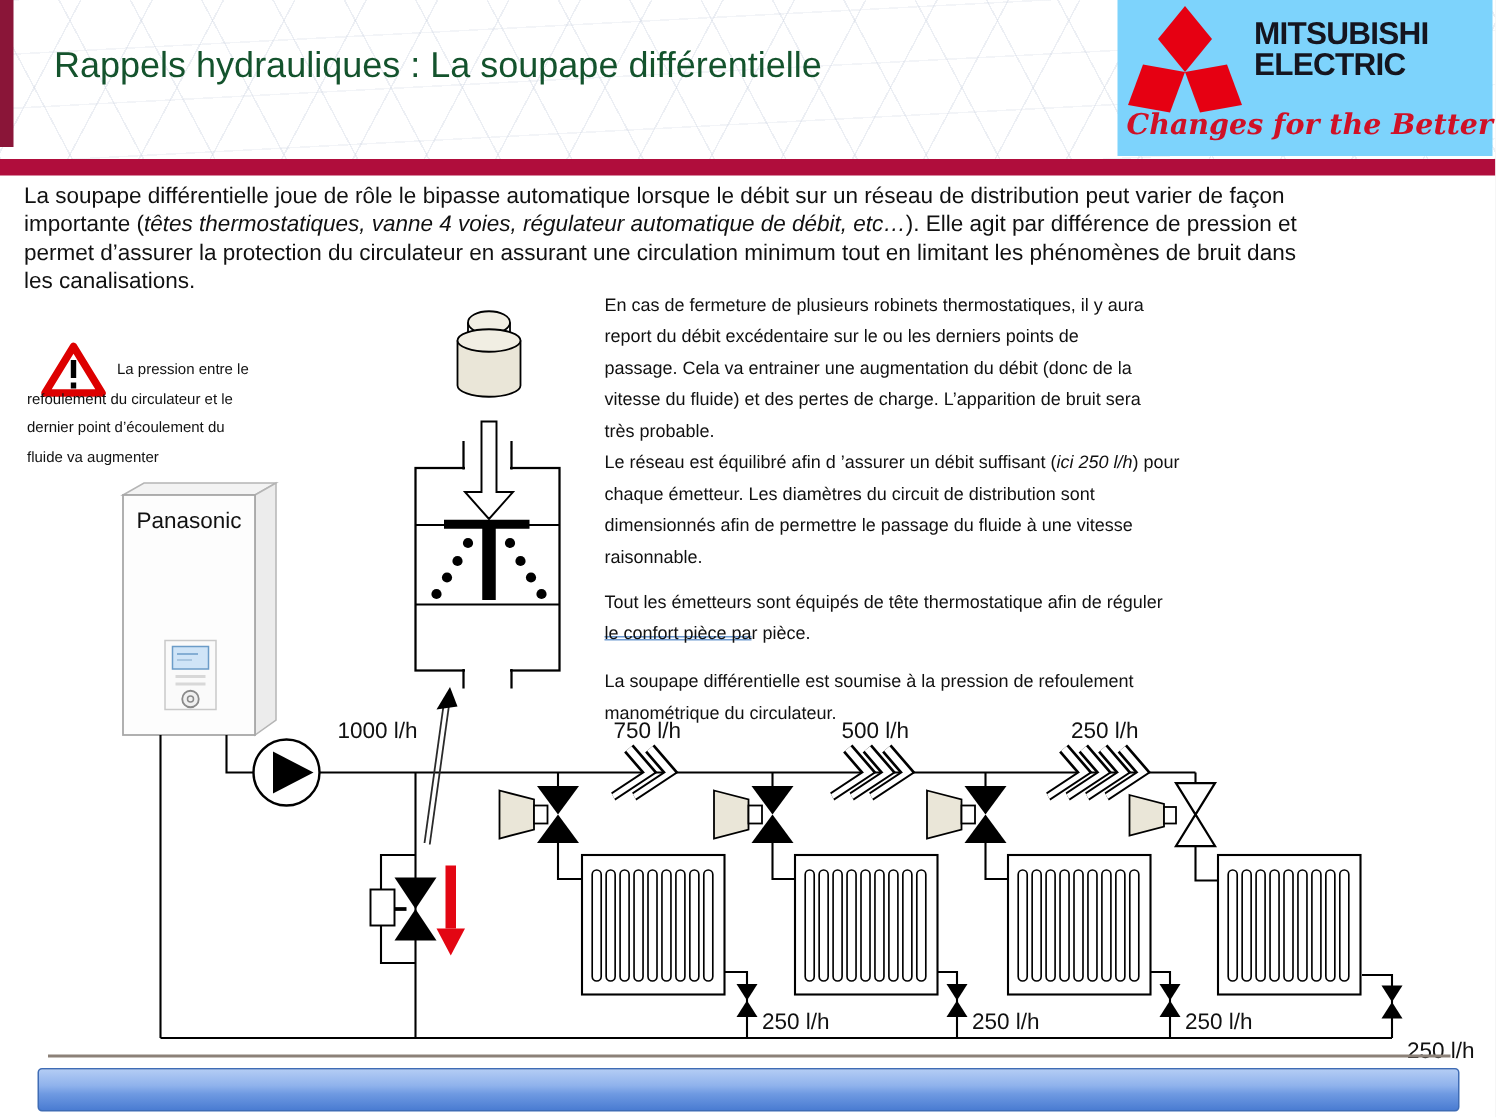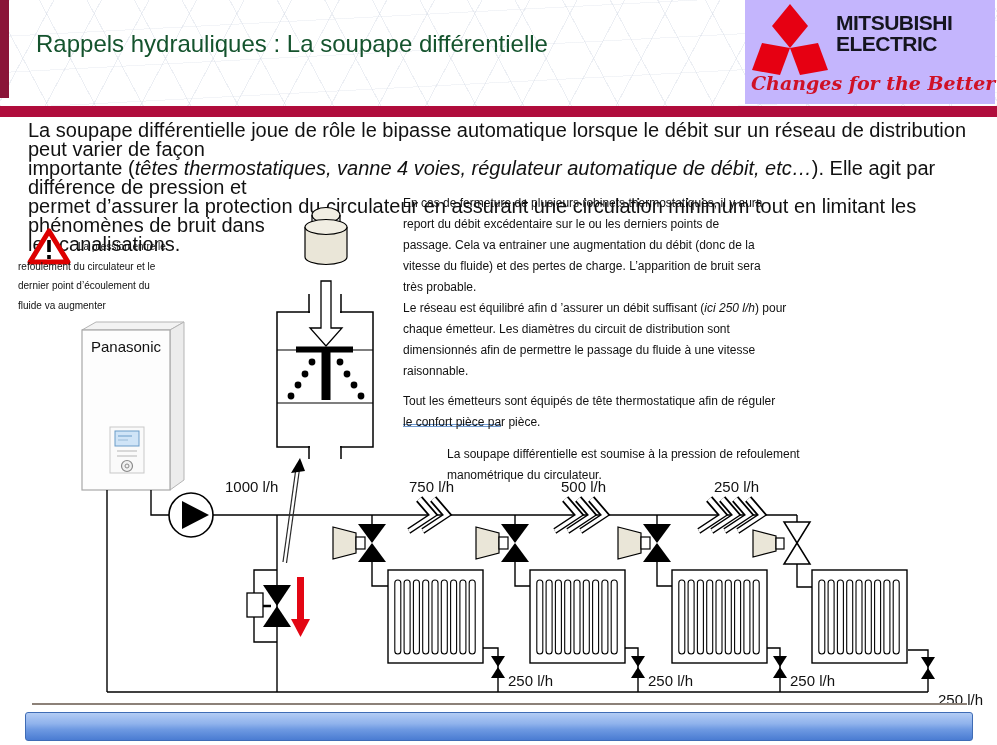--- a/index.html
+++ b/index.html
@@ -8,36 +8,36 @@
          border-right:1px solid #dcdcdc;}
   
   .header{position:absolute;left:0;top:0;width:997px;height:106px;background:#fff;
     background-image:
       repeating-linear-gradient(62deg, rgba(206,213,226,.38) 0 1px, transparent 1px 42px),
       repeating-linear-gradient(-62deg, rgba(206,213,226,.38) 0 1px, transparent 1px 42px),
       repeating-linear-gradient(177deg, rgba(206,213,226,.25) 0 1px, transparent 1px 36px);}
   .left-stripe{position:absolute;left:0;top:0;width:9px;height:98px;background:#8a1538;}
   .crimson-bar{position:absolute;left:0;top:106px;width:997px;height:11px;background:#b00d3c;}
   .title{position:absolute;left:36px;top:30px;font-size:24px;color:#14532d;white-space:nowrap;}
-  .logo{position:absolute;left:745px;top:0;width:250px;height:104px;background:#c4b5fd;}
+  .logo{position:absolute;left:745px;top:0;width:250px;height:104px;background:#7dd3fc;}
   .logo svg{position:absolute;left:0;top:0;}
   .brand{position:absolute;left:91px;top:12px;font-weight:bold;font-size:21px;line-height:21px;
          color:#15151f;letter-spacing:-0.5px;}
   .tagline{position:absolute;left:6px;top:72px;width:240px;font-family:"DejaVu Serif",serif;
            font-style:italic;font-weight:bold;font-size:19px;color:#cf1126;white-space:nowrap;}
   
   .preline{white-space:pre-line;}
-  .intro{position:absolute;left:28px;top:121px;width:952px;font-size:20px;line-height:19px;}
+  .intro{position:absolute;left:16px;top:121px;width:952px;font-size:15px;line-height:19px;}
   .warn-text{position:absolute;left:18px;top:237px;width:268px;font-size:10px;line-height:19.5px;
              text-indent:60px;}
   .warn-icon{position:absolute;left:26px;top:227px;}
   .rightcol{position:absolute;left:403px;top:193px;width:568px;font-size:12px;line-height:21px;}
   .rightcol p{margin:0;}
   .rightcol p.gap8{margin-top:9px;}
-  .rightcol p.gap10{margin-top:11px;margin-left:44px;}
+  .rightcol p.gap10{margin-top:11px;}
   .ital{font-style:italic;}
   .ulink{border-bottom:3px double #6f9bd2;padding-bottom:16px;}
   
   .diagram{position:absolute;left:0;top:0;width:997px;height:745px;pointer-events:none;}
   .diagram text{font-family:"Liberation Sans",sans-serif;font-size:15px;fill:#111;}
   .pipe{stroke:#000;stroke-width:1.4;fill:none;}
   .blk{fill:#000;stroke:none;}
   .chev-o{stroke:#000;stroke-width:7;fill:none;}
   .chev-i{stroke:#fff;stroke-width:4;fill:none;}
   

